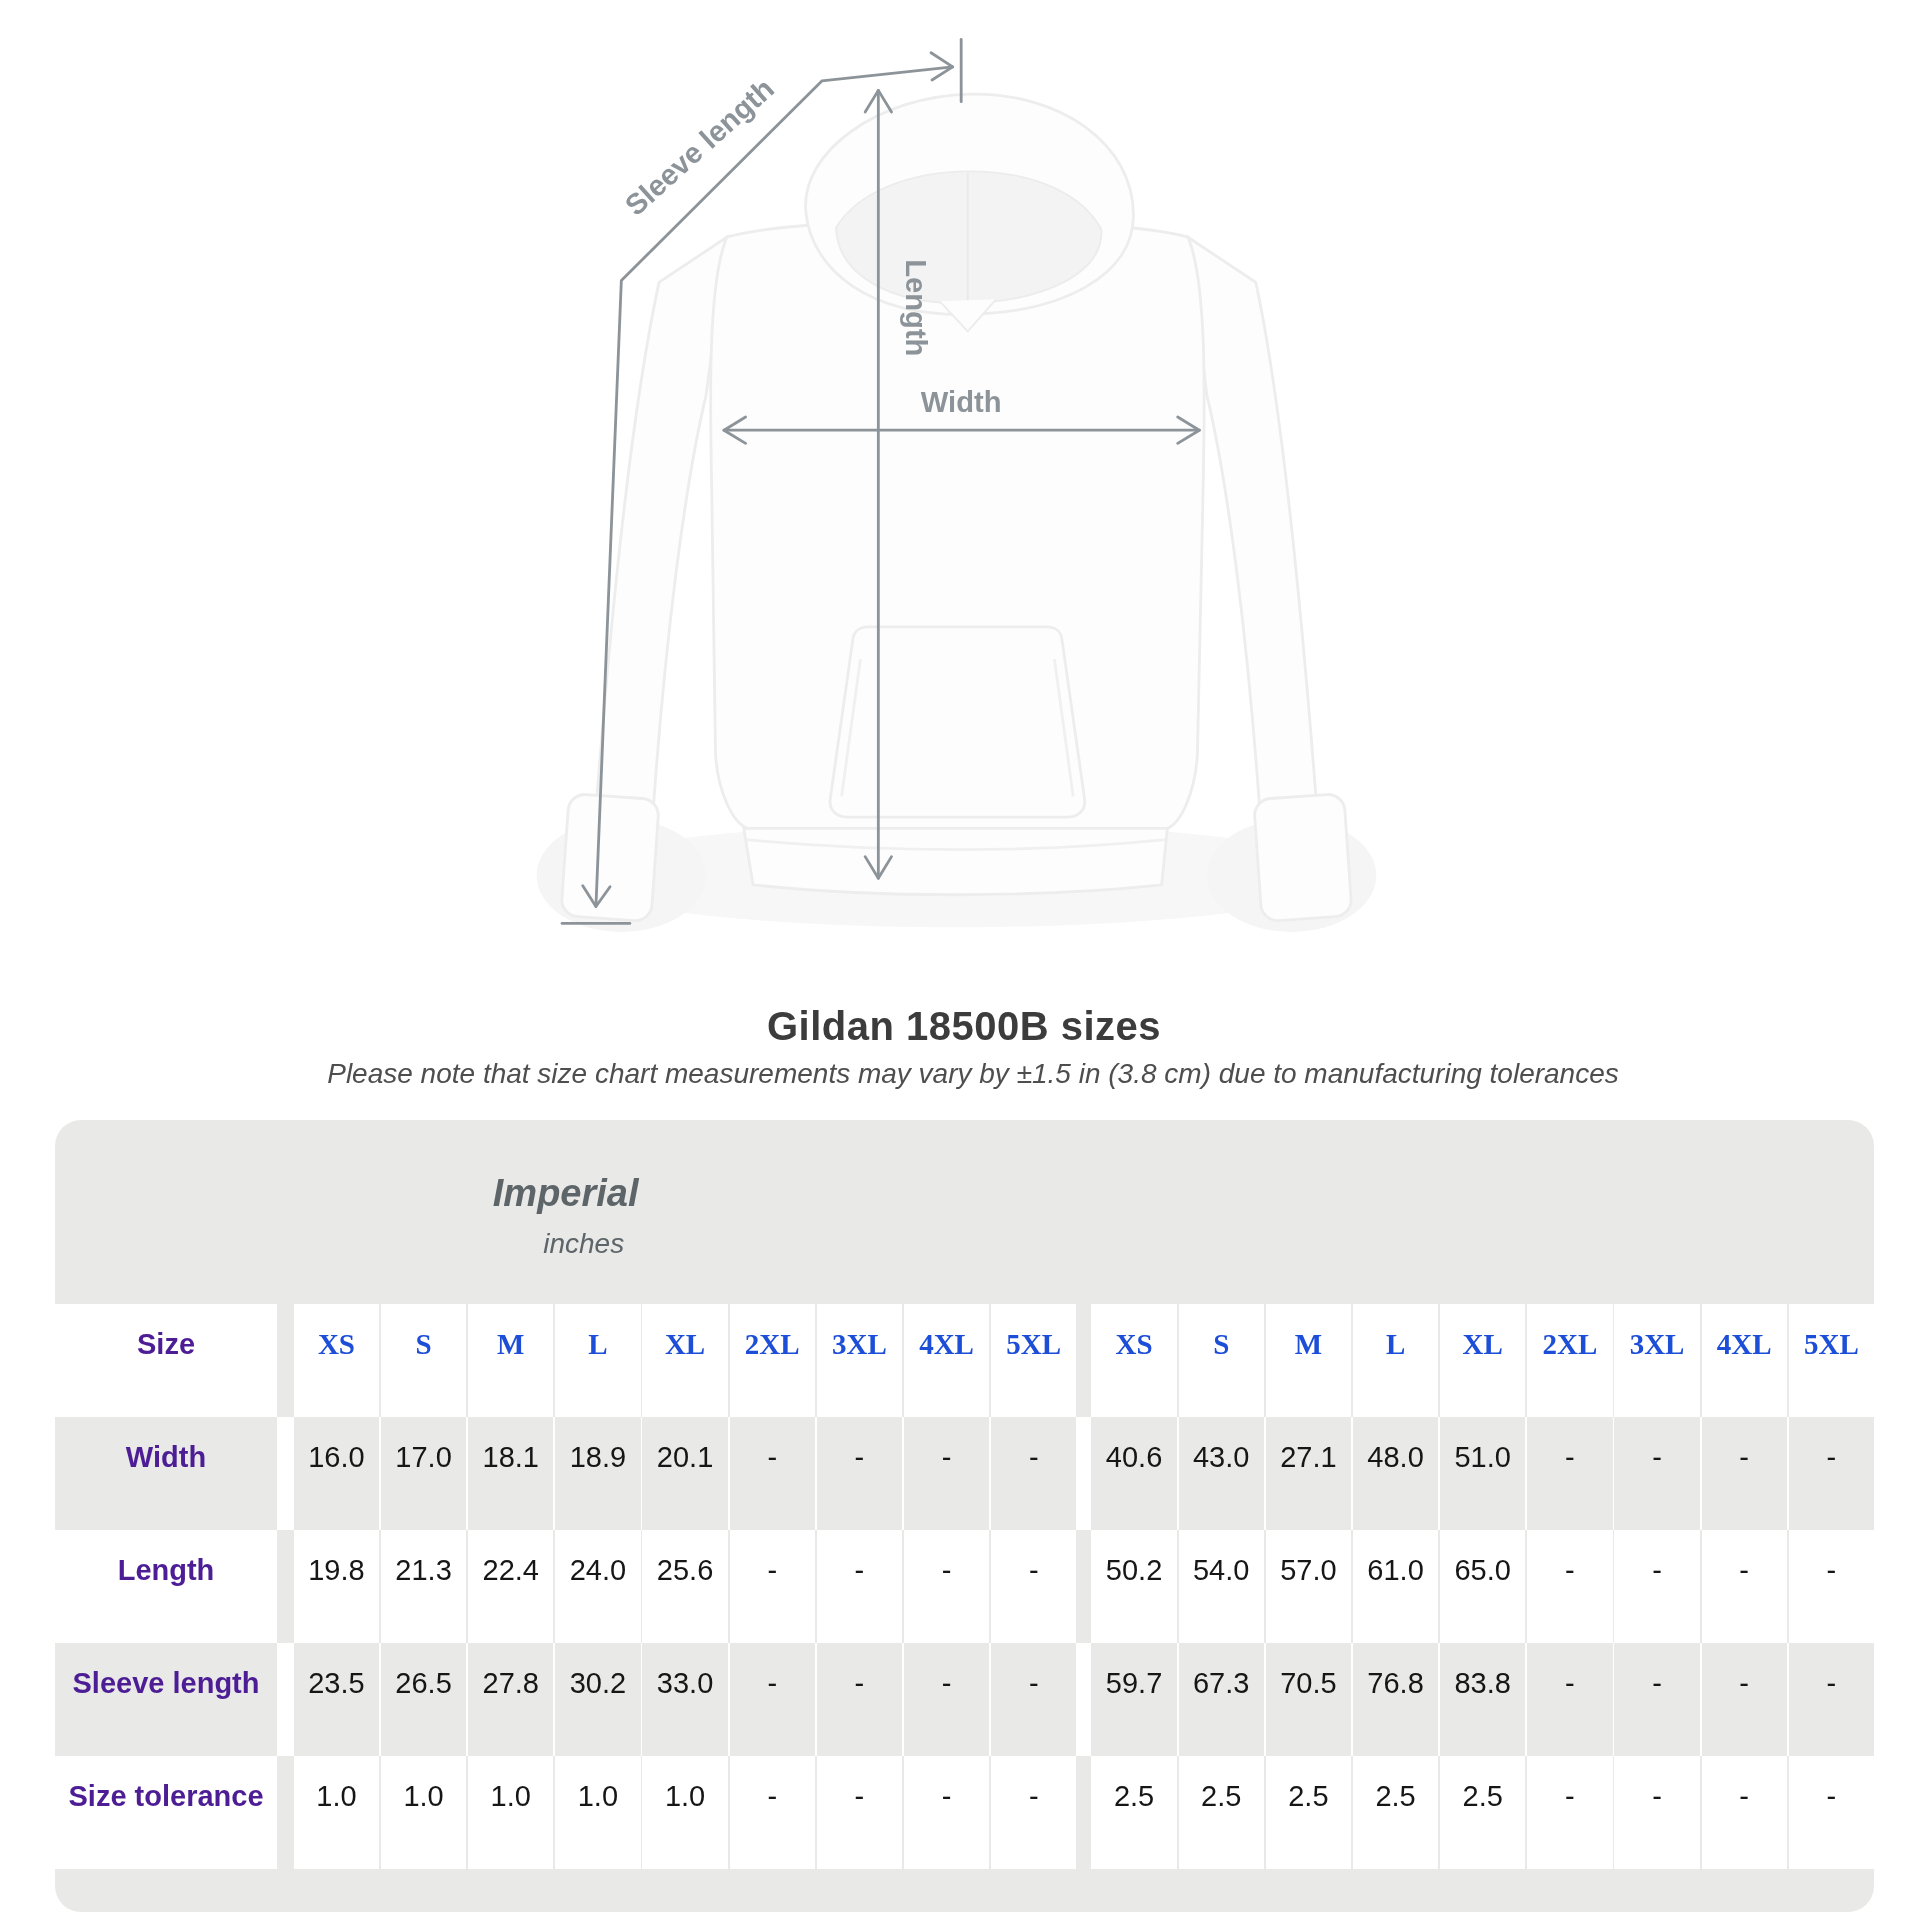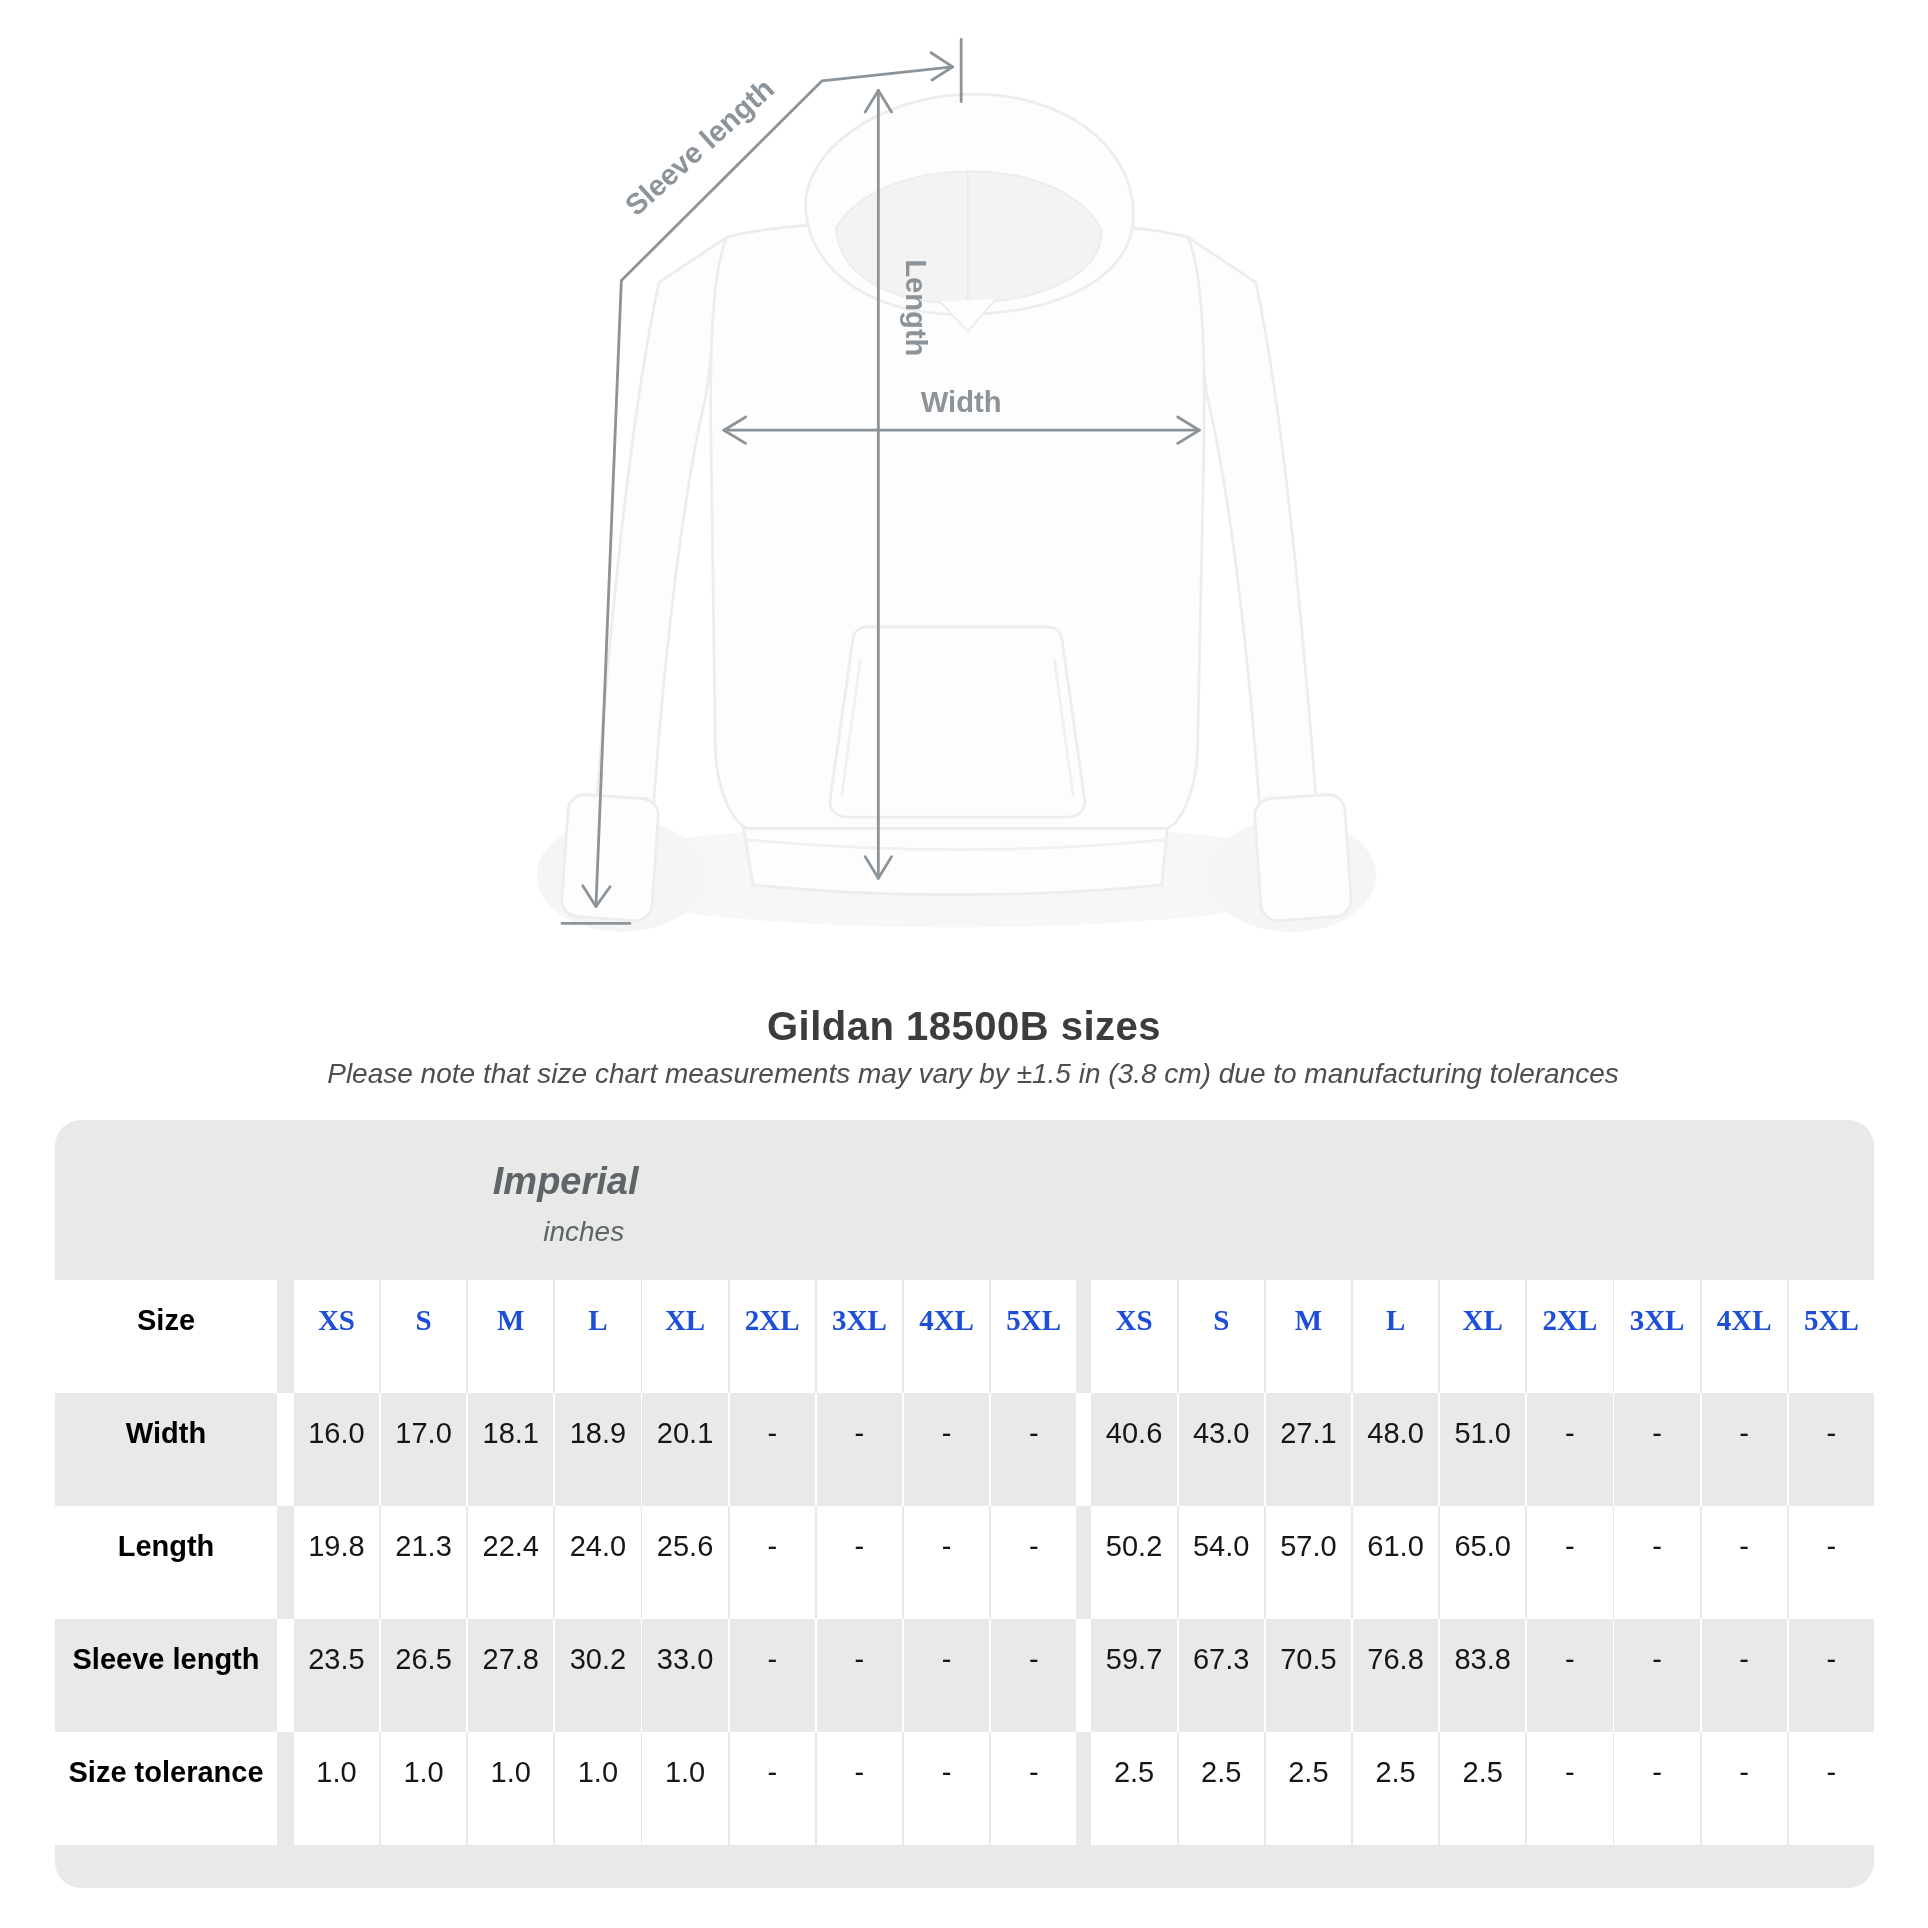--- a/index.html
+++ b/index.html
@@ -16,41 +16,41 @@
   }
   .subtitle{
     margin:9.4px 0 0 0;text-align:center;font-style:italic;font-size:28px;color:#4e4e4e;padding-left:18px;
   }
   
   .size-table{
     margin:30px 55px 0 55px;width:1819px;box-sizing:border-box;
     background:#e9e9e8;border-radius:26px;padding-bottom:43px;overflow:hidden;
   }
   .sections-row{
-    display:grid;height:160px;
+    display:grid;height:184px;
     grid-template-columns:222px 13px repeat(9,1fr) 11.3px repeat(9,1fr);
     column-gap:1.9px;
   }
   .section{grid-row:1;display:flex;flex-direction:column;align-items:center;justify-content:center;padding-top:7.5px;}
   .section-imperial{grid-column:1 / span 11;}
   .section-metric{grid-column:13 / span 9;}
   .section-title{font-size:38px;font-weight:700;font-style:italic;color:#5d6569;}
   .section-sub{margin-top:13px;font-size:28px;font-style:italic;color:#5d6569;margin-left:36px;}
   .trow{
     display:grid;height:113px;
     grid-template-columns:222px 13px repeat(9,1fr) 11.3px repeat(9,1fr);
     column-gap:1.9px;
   }
   .trow.gray{background:#ffffff;}      
   .trow .cell{
     display:flex;justify-content:center;align-items:flex-start;padding-top:24.5px;
     font-size:29px;color:#161616;background:#ffffff;
   }
   .trow.gray .cell{background:#e9e9e8;}
-  .trow .cell.lbl{font-weight:700;color:#000000;}
+  .trow .cell.lbl{font-weight:700;color:#4c1d95;}
   .trow .cell.hdr{font-weight:700;color:#1d4ed8;font-family:Liberation Serif, serif;}
   .trow .spacer{background:transparent;}
   .trow.gray .spacer{background:#ffffff;}
 </style>
 </head>
 <body>
 
 <div class="page">
 
   <svg class="diagram" viewBox="0 0 2048 1040" xmlns="http://www.w3.org/2000/svg">

